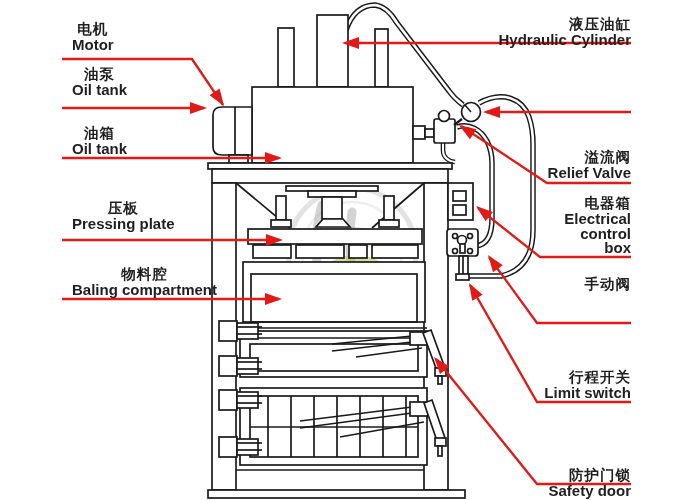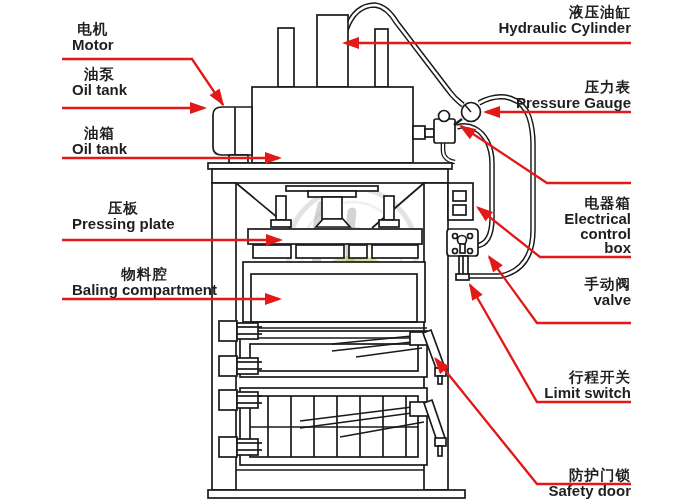--- a/index.html
+++ b/index.html
@@ -256,37 +256,36 @@
   </div>
   <div class="label left" style="top:200px">
     <div class="zh">压板</div>
     <div class="en">Pressing plate</div>
   </div>
   <div class="label left" style="top:266px">
     <div class="zh">物料腔</div>
     <div class="en">Baling compartment</div>
   </div>
 
-  <div class="label right" style="top:4px">
+  <div class="label right" style="top:16px">
     <div class="zh">液压油缸</div>
     <div class="en">Hydraulic Cylinder</div>
   </div>
-  <div class="label right" style="top:79px">
-    <div class="zh">压力表</div>
-    <div class="en">Pressure Gauge</div>
+  <div class="label right" style="top:149px">
+    <div class="zh">溢流阀</div>
+    <div class="en">Relief Valve</div>
   </div>
   <div class="label right" style="top:195px">
     <div class="zh">电器箱</div>
     <div class="en">Electrical</div>
     <div class="en">control</div>
     <div class="en">box</div>
   </div>
   <div class="label right" style="top:276px">
     <div class="zh">手动阀</div>
-    <div class="en">valve</div>
   </div>
   <div class="label right" style="top:369px">
     <div class="zh">行程开关</div>
     <div class="en">Limit switch</div>
   </div>
   <div class="label right" style="top:467px">
     <div class="zh">防护门锁</div>
     <div class="en">Safety door</div>
   </div>
 

